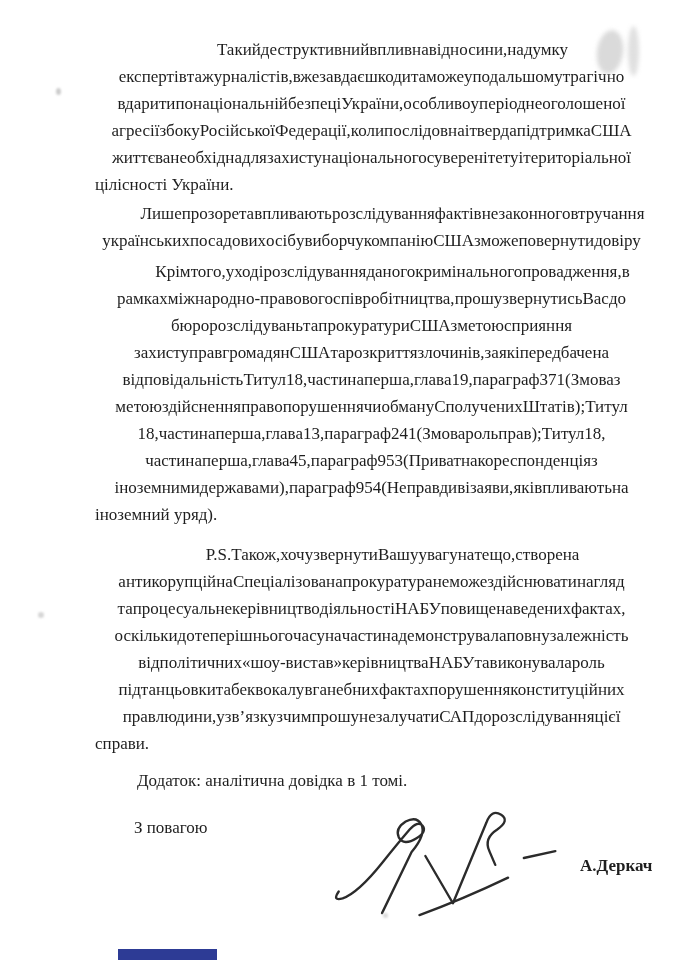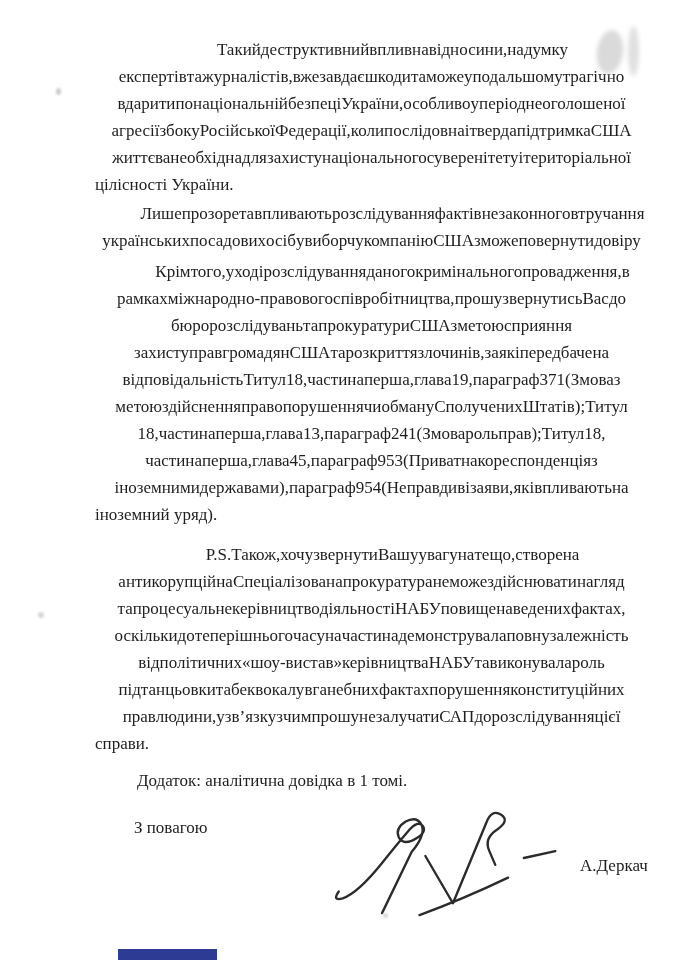--- a/index.html
+++ b/index.html
@@ -24,21 +24,21 @@
     height:27px;white-space:pre;overflow:hidden;
   }
   .line.first{padding-left:42px;}
   .line.last{display:block;text-align:left;}
   .closing-salutation{
     position:absolute;left:134px;top:817px;
     font-size:17px;line-height:22px;
   }
   .signatory-name{
     position:absolute;left:580px;top:855px;
-    font-size:17px;font-weight:400;line-height:22px;
+    font-size:17px;font-weight:700;line-height:22px;
   }
   .signature{position:absolute;left:328px;top:793px;width:242px;height:128px;}
   .signature svg{display:block;width:100%;height:100%;}
   .smudge{position:absolute;border-radius:50%;filter:blur(2px);}
   .smudge-a{left:597px;top:30px;width:26px;height:44px;background:#dadada;transform:rotate(8deg);}
   .smudge-b{left:628px;top:26px;width:11px;height:50px;background:#e0e0e0;}
   .speck-a{left:56px;top:88px;width:5px;height:7px;background:#cccccc;filter:blur(1px);}
   .speck-b{left:38px;top:612px;width:6px;height:6px;background:#d6d6d6;filter:blur(1px);}
   .speck-c{left:383px;top:913px;width:5px;height:5px;background:#d9d9d9;filter:blur(1px);}
   .bottom-bar{position:absolute;left:118px;top:949px;width:99px;height:11px;}

